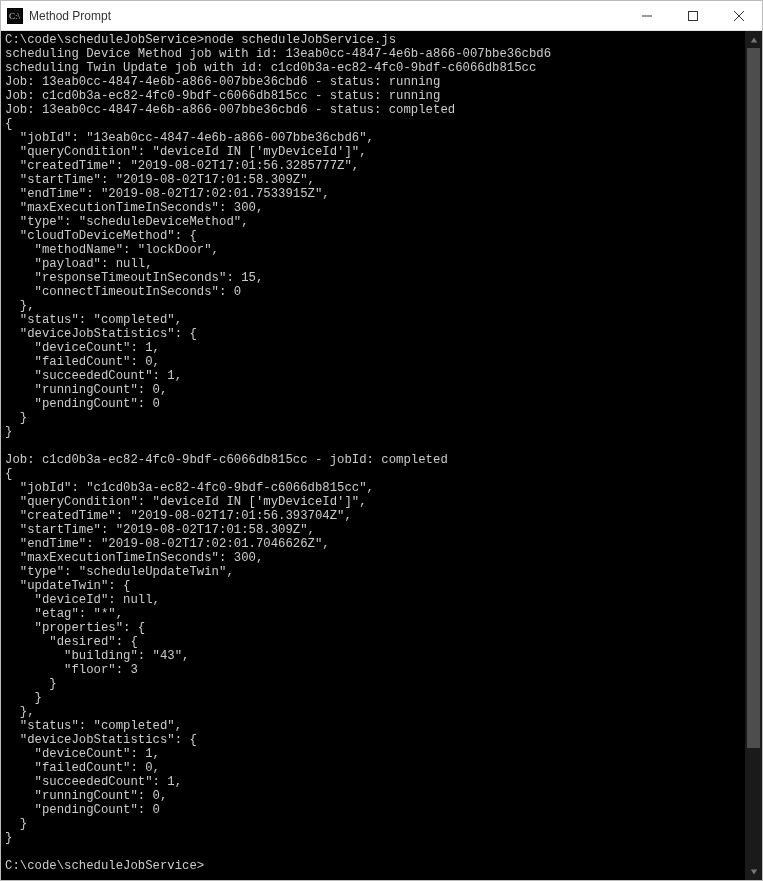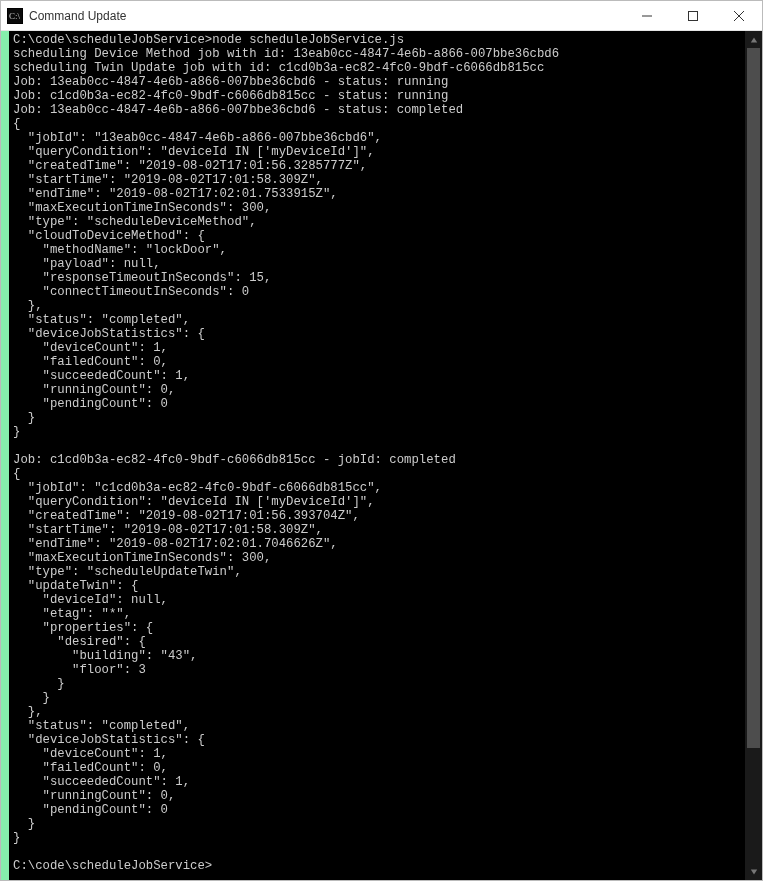--- a/index.html
+++ b/index.html
@@ -62,21 +62,20 @@
     }
     .window-controls svg {
       width: 10px;
       height: 10px;
     }
     .console-area {
       flex: 1;
       background: #86efac;
       position: relative;
       display: flex;
-      padding-left: 8px;
     }
     .console {
       flex: 1;
       background: #000;
       color: #ccc;
       font-family: Consolas, "Courier New", monospace;
       font-size: 12.3px;
       line-height: 14px;
       padding: 2px 0 0 4px;
       white-space: pre;
@@ -113,21 +112,21 @@
 
 <div class="window">
   <div class="titlebar">
     <span class="appicon">
       <svg viewBox="0 0 16 16">
         <rect x="0" y="0" width="16" height="16" fill="#000"></rect>
         <rect x="1" y="1" width="14" height="14" fill="#0a0a0a"></rect>
         <text x="2" y="11" font-size="9" fill="#ccc" font-family="Consolas">C:\</text>
       </svg>
     </span>
-    <span class="title">Command Update</span>
+    <span class="title">Method Prompt</span>
     <div class="window-controls">
       <div class="wc">
         <svg viewBox="0 0 10 10">
             <line x1="0" y1="5" x2="10" y2="5" stroke="currentColor" stroke-width="1"></line>
           </svg>
       </div>
       <div class="wc">
         <svg viewBox="0 0 10 10">
             <rect x="0.5" y="0.5" width="9" height="9" fill="none" stroke="currentColor" stroke-width="1"></rect>
           </svg>

